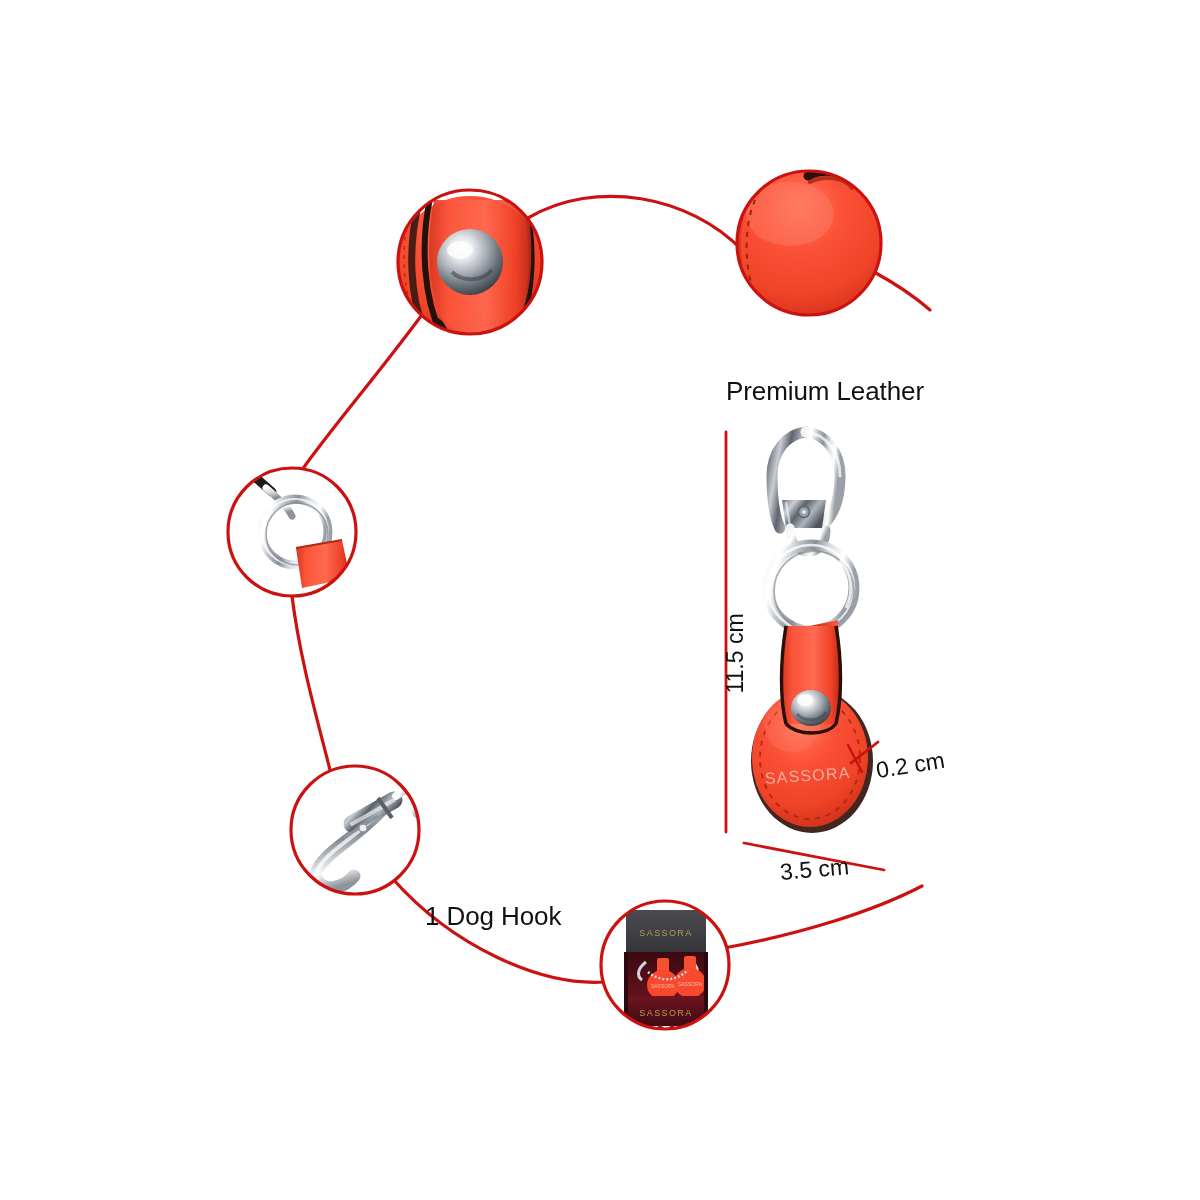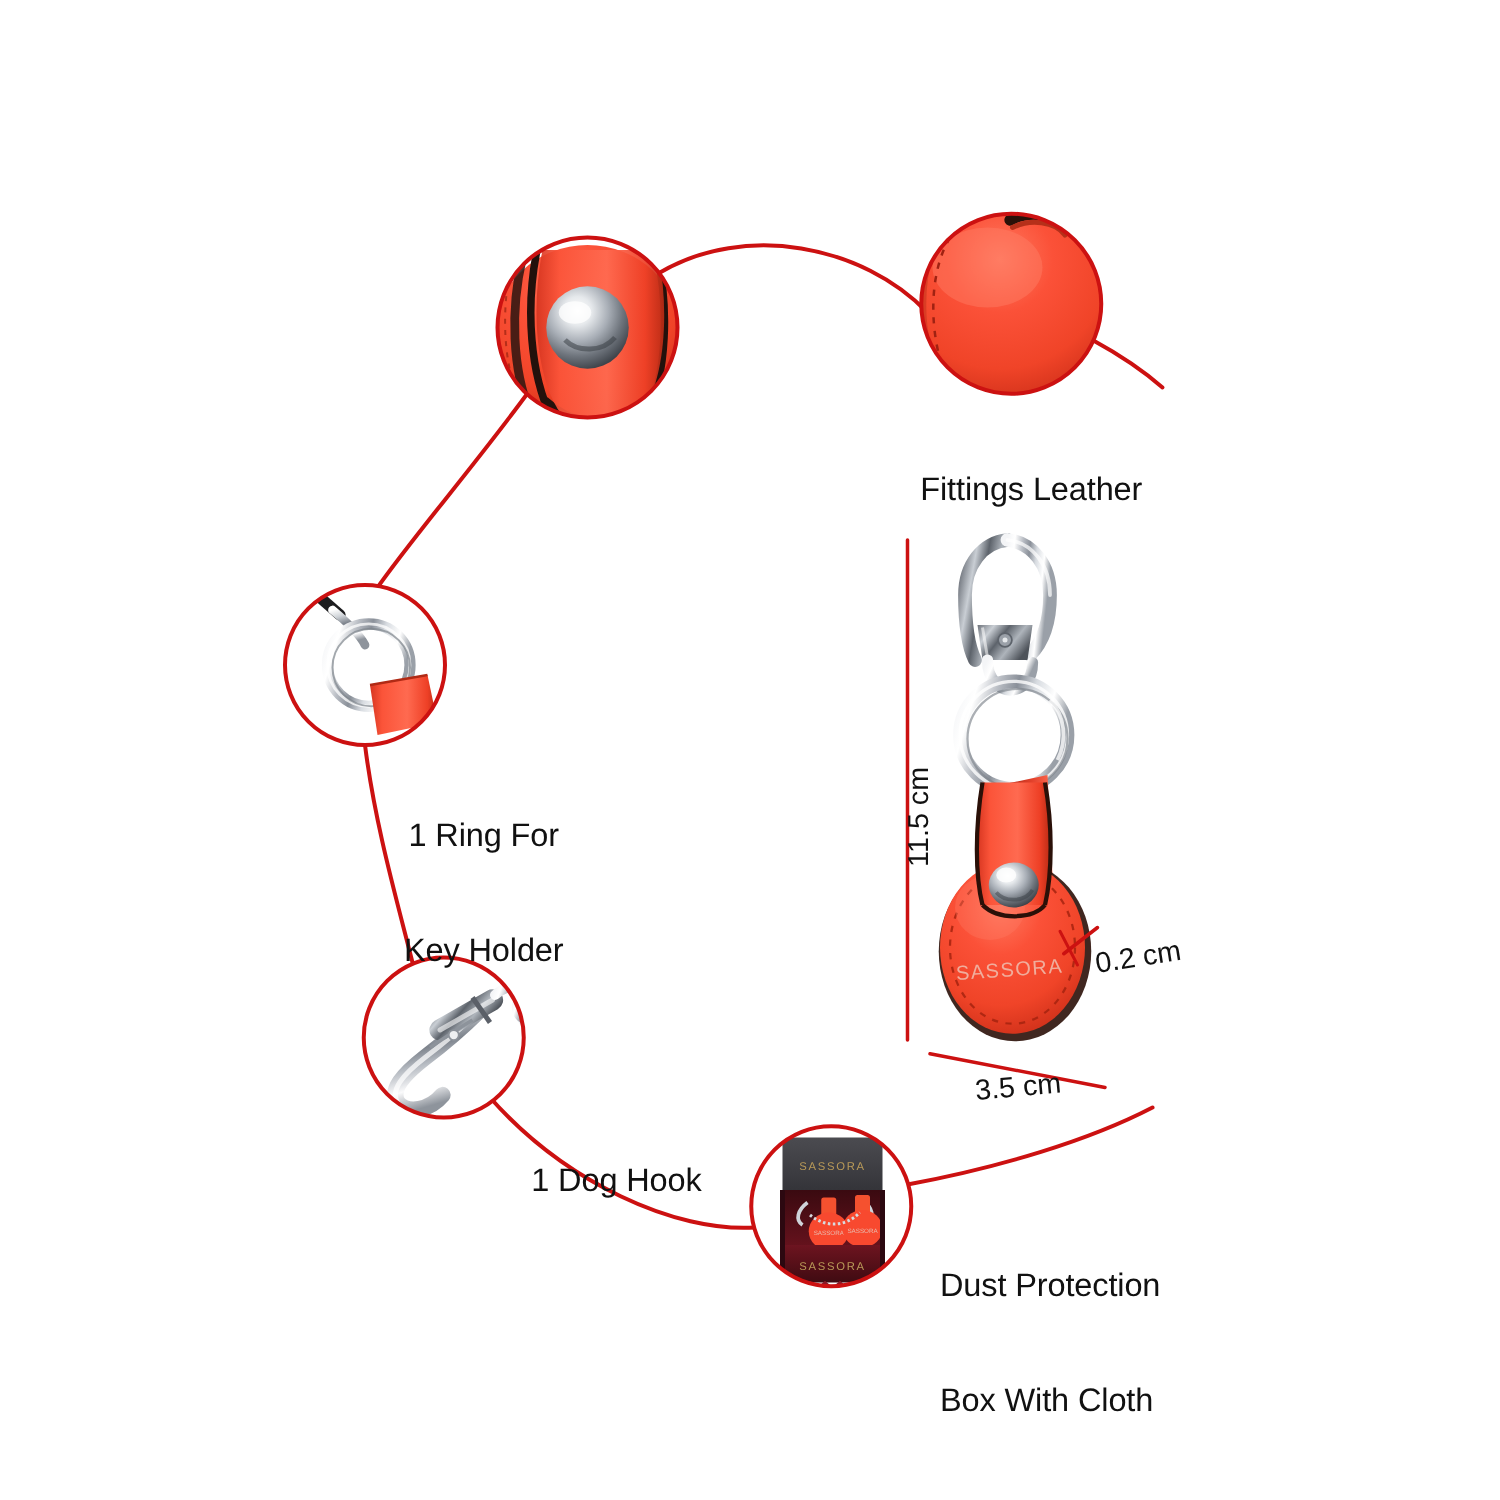--- a/index.html
+++ b/index.html
@@ -351,36 +351,28 @@
 
       <path d="M 744 843 L 884 870"></path>
 
       <path d="M 851 763 L 878 742"></path>
       <path d="M 848 745 L 862 772" stroke-width="2.4"></path>
     </g>
   </svg>
 
 
   <div class="label center" style="left:825px; top:315px;">
-    <div>Fittings Leather</div>
+    <div>Premium Leather</div>
   </div>
 
-  <div class="label center" style="left:387px; top:592px;">
-    <div>1 Ring For</div>
-    <div>Key Holder</div>
-  </div>
-
-  <div class="label left" style="left:425px; top:868px;">
+
+  <div class="label left" style="left:425px; top:840px;">
     <div>1 Dog Hook</div>
   </div>
 
-  <div class="label left" style="left:752px; top:952px;">
-    <div>Dust Protection</div>
-    <div>Box With Cloth</div>
-  </div>
 
   <div class="dim-label dim-vert" style="left:680px; top:640px; width:110px; text-align:center;">11.5 cm</div>
 
   <div class="dim-label dim-tilt2" style="left:876px; top:752px;">0.2 cm</div>
 
   <div class="dim-label dim-tilt" style="left:780px; top:856px;">3.5 cm</div>
 
 </div>
 
 </body></html>

